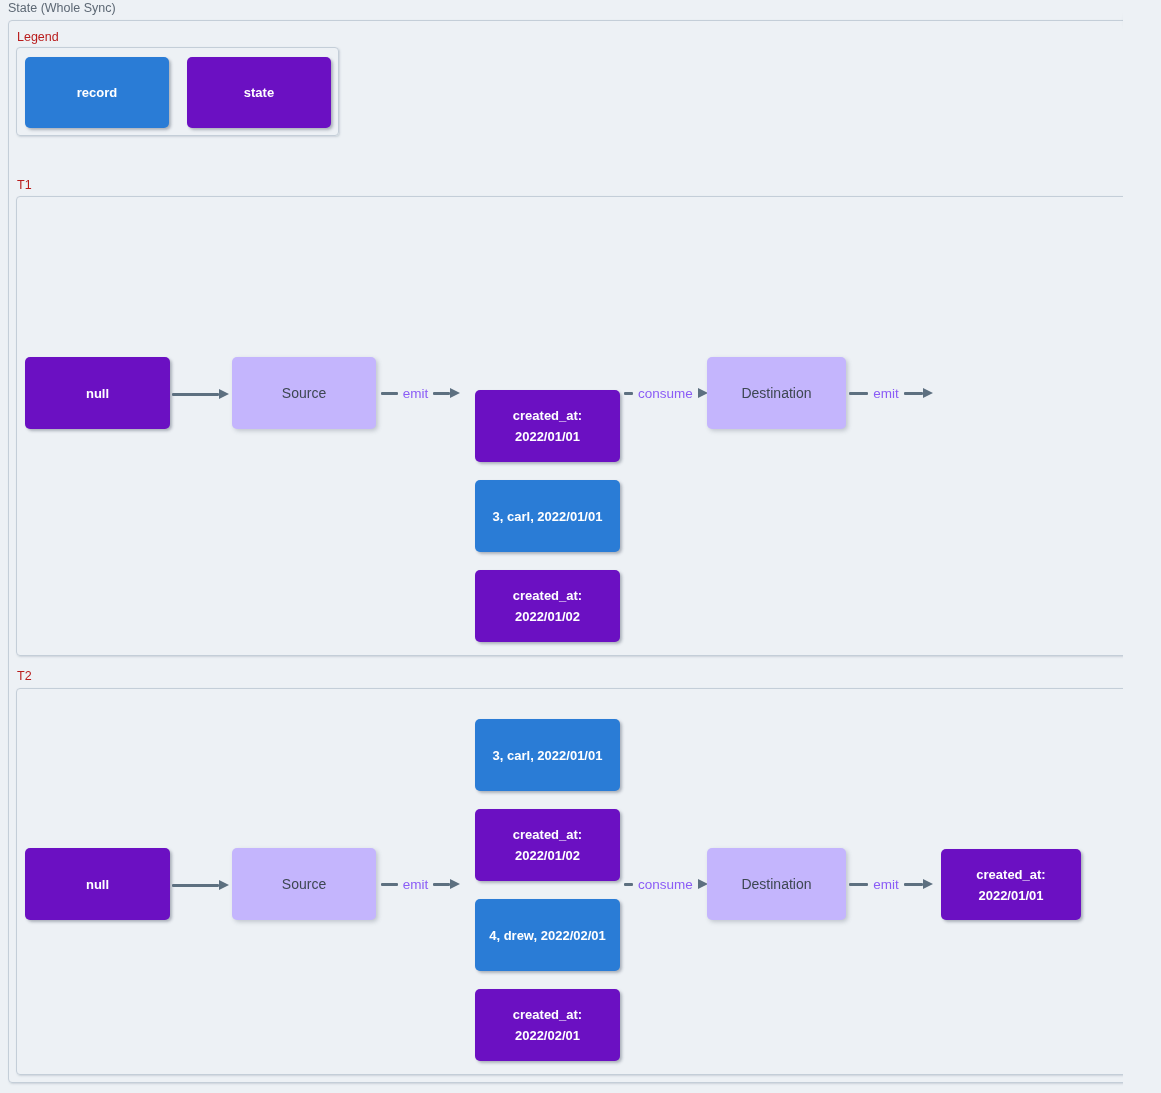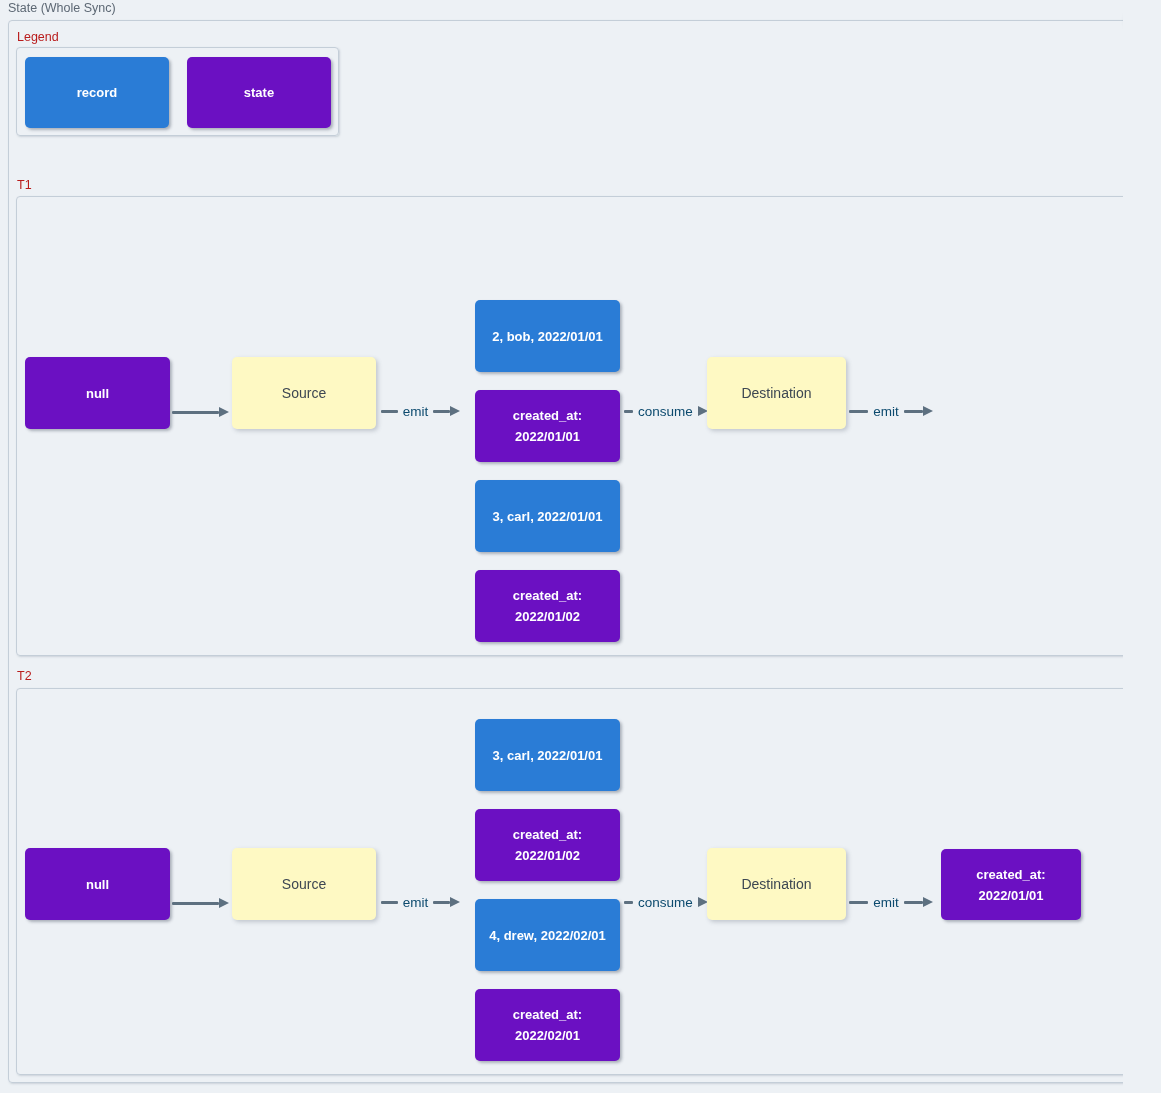--- a/index.html
+++ b/index.html
@@ -36,30 +36,29 @@
     flex-direction: column;
     align-items: center;
     justify-content: center;
     text-align: center;
     font-size: 13px;
     line-height: 21px;
     box-shadow: 2px 2px 3px rgba(90,100,115,0.45);
   }
   .node.record { background: #2a7cd6; color: #ffffff; font-weight: bold; }
   .node.state  { background: #6b10c2; color: #ffffff; font-weight: bold; }
-  .node.plain  { background: #fef9c3; color: #3d4752; font-weight: normal; font-size: 14px;
+  .node.plain  { background: #c4b5fd; color: #3d4752; font-weight: normal; font-size: 14px;
                  box-shadow: 2px 2px 4px rgba(90,100,115,0.30); }
   .connector {
     position: absolute;
     display: flex;
     align-items: center;
     height: 16px;
-    color: #0c4a6e;
+    color: #8b5cf6;
     font-size: 13.5px;
-    margin-top: 18px;
   }
   .cline { height: 3px; background: #5d7080; flex: 1; border-radius: 1px; }
   .chead {
     width: 0; height: 0; flex: none;
     border-left: 10px solid #5d7080;
     border-top: 5px solid transparent;
     border-bottom: 5px solid transparent;
   }
   .clabel { margin: 0 5px; white-space: nowrap; flex: none; }
   .badge {
@@ -119,23 +118,20 @@
     <span>Source</span>
   </div>
 
   <div class="connector" style="left:381px; top:385px; width:79px;">
     <div class="cline"></div>
     <span class="clabel">emit</span>
     <div class="cline" style="min-width:10px;"></div>
     <div class="chead"></div>
   </div>
 
-  <div class="node record" style="left:475px; top:300px;">
-    <span>2, bob, 2022/01/01</span>
-  </div>
   <div class="node state" style="left:475px; top:390px;">
     <span>created_at:</span>
     <span>2022/01/01</span>
   </div>
   <div class="node record" style="left:475px; top:480px;">
     <span>3, carl, 2022/01/01</span>
   </div>
   <div class="node state" style="left:475px; top:570px;">
     <span>created_at:</span>
     <span>2022/01/02</span>

